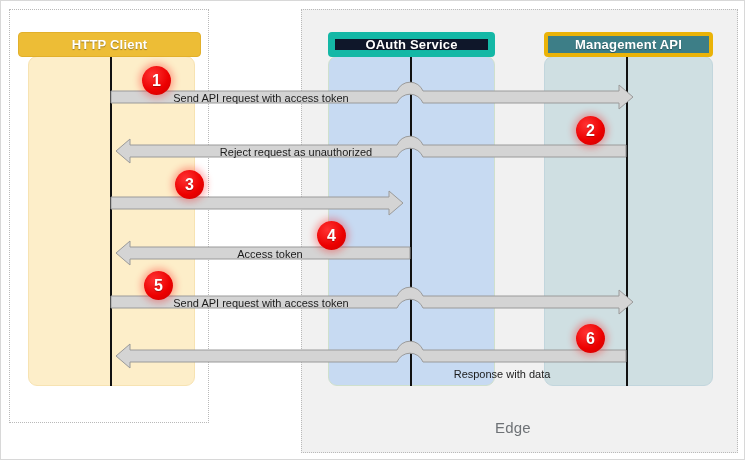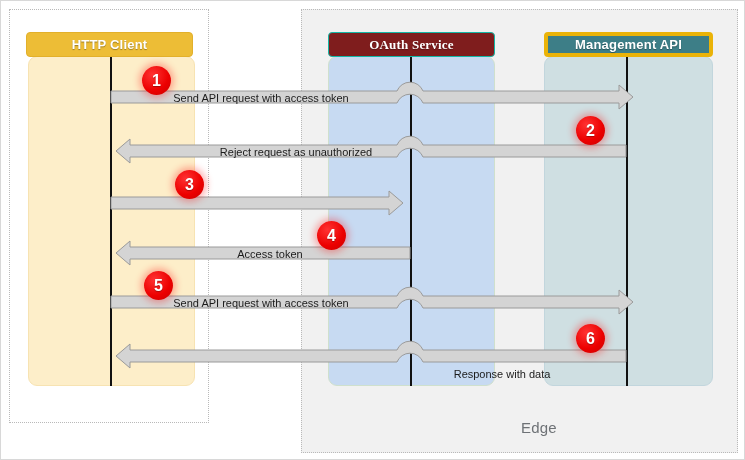--- a/index.html
+++ b/index.html
@@ -47,21 +47,21 @@
     box-sizing:border-box;
     display:flex;align-items:center;justify-content:center;
     color:#ffffff;
     font-weight:bold;
     font-size:13px;
     letter-spacing:.2px;
     text-shadow:0 1px 1px rgba(0,0,0,.35);
     white-space:nowrap;
   }
   .ll-head.client{background:#edbd36;border:1px solid #e2b02b;}
-  .ll-head.oauth{background:#7f1d1d;border:1px solid #14b8a6;font-family:Liberation Serif, serif;}
+  .ll-head.oauth{background:#0f172a;border:7px solid #14b8a6;}
   .ll-head.mgmt{background:#3d7e87;border:4px solid #eab308;}
   
   .ll-line{
     position:absolute;
     width:2px;
     background:#111111;
   }
   
   .msg{position:absolute;}
   .msg svg{display:block;overflow:visible;}
@@ -90,27 +90,27 @@
 </style>
 </head>
 <body>
 
 <div id="canvas">
 
   <div class="group-frame" style="left:8px;top:8px;width:200px;height:414px;"></div>
 
   <div class="edge-frame" style="left:300px;top:8px;width:437px;height:444px;"></div>
 
-  <div class="edge-label" style="left:494px;top:418px;margin-left:26px;">Edge</div>
+  <div class="edge-label" style="left:494px;top:418px;">Edge</div>
 
   <div class="ll-body client" style="left:27px;top:55px;width:167px;height:330px;"></div>
   <div class="ll-body oauth" style="left:327px;top:55px;width:167px;height:330px;"></div>
   <div class="ll-body mgmt" style="left:543px;top:55px;width:169px;height:330px;"></div>
 
-  <div class="ll-head client" style="left:25px;top:31px;width:167px;height:25px;">HTTP Client</div>
+  <div class="ll-head client" style="left:17px;top:31px;width:183px;height:25px;">HTTP Client</div>
   <div class="ll-head oauth" style="left:327px;top:31px;width:167px;height:25px;">OAuth Service</div>
   <div class="ll-head mgmt" style="left:543px;top:31px;width:169px;height:25px;">Management API</div>
 
   <div class="ll-line" style="left:109px;top:56px;height:329px;"></div>
   <div class="ll-line" style="left:409px;top:56px;height:329px;"></div>
   <div class="ll-line" style="left:625px;top:56px;height:329px;"></div>
 
   <div class="msg" style="left:0;top:0;width:745px;height:460px;pointer-events:none;">
     <svg width="745" height="460">
       <path d="M110,90 L396,90 A14,14 0 0,1 422,90 L618,90 L618,84 L632,96 L618,108 L618,102 L422,102 A14,14 0 0,0 396,102 L110,102 Z" fill="#d4d4d4" stroke="#9a9a9a" stroke-width="1"></path>

